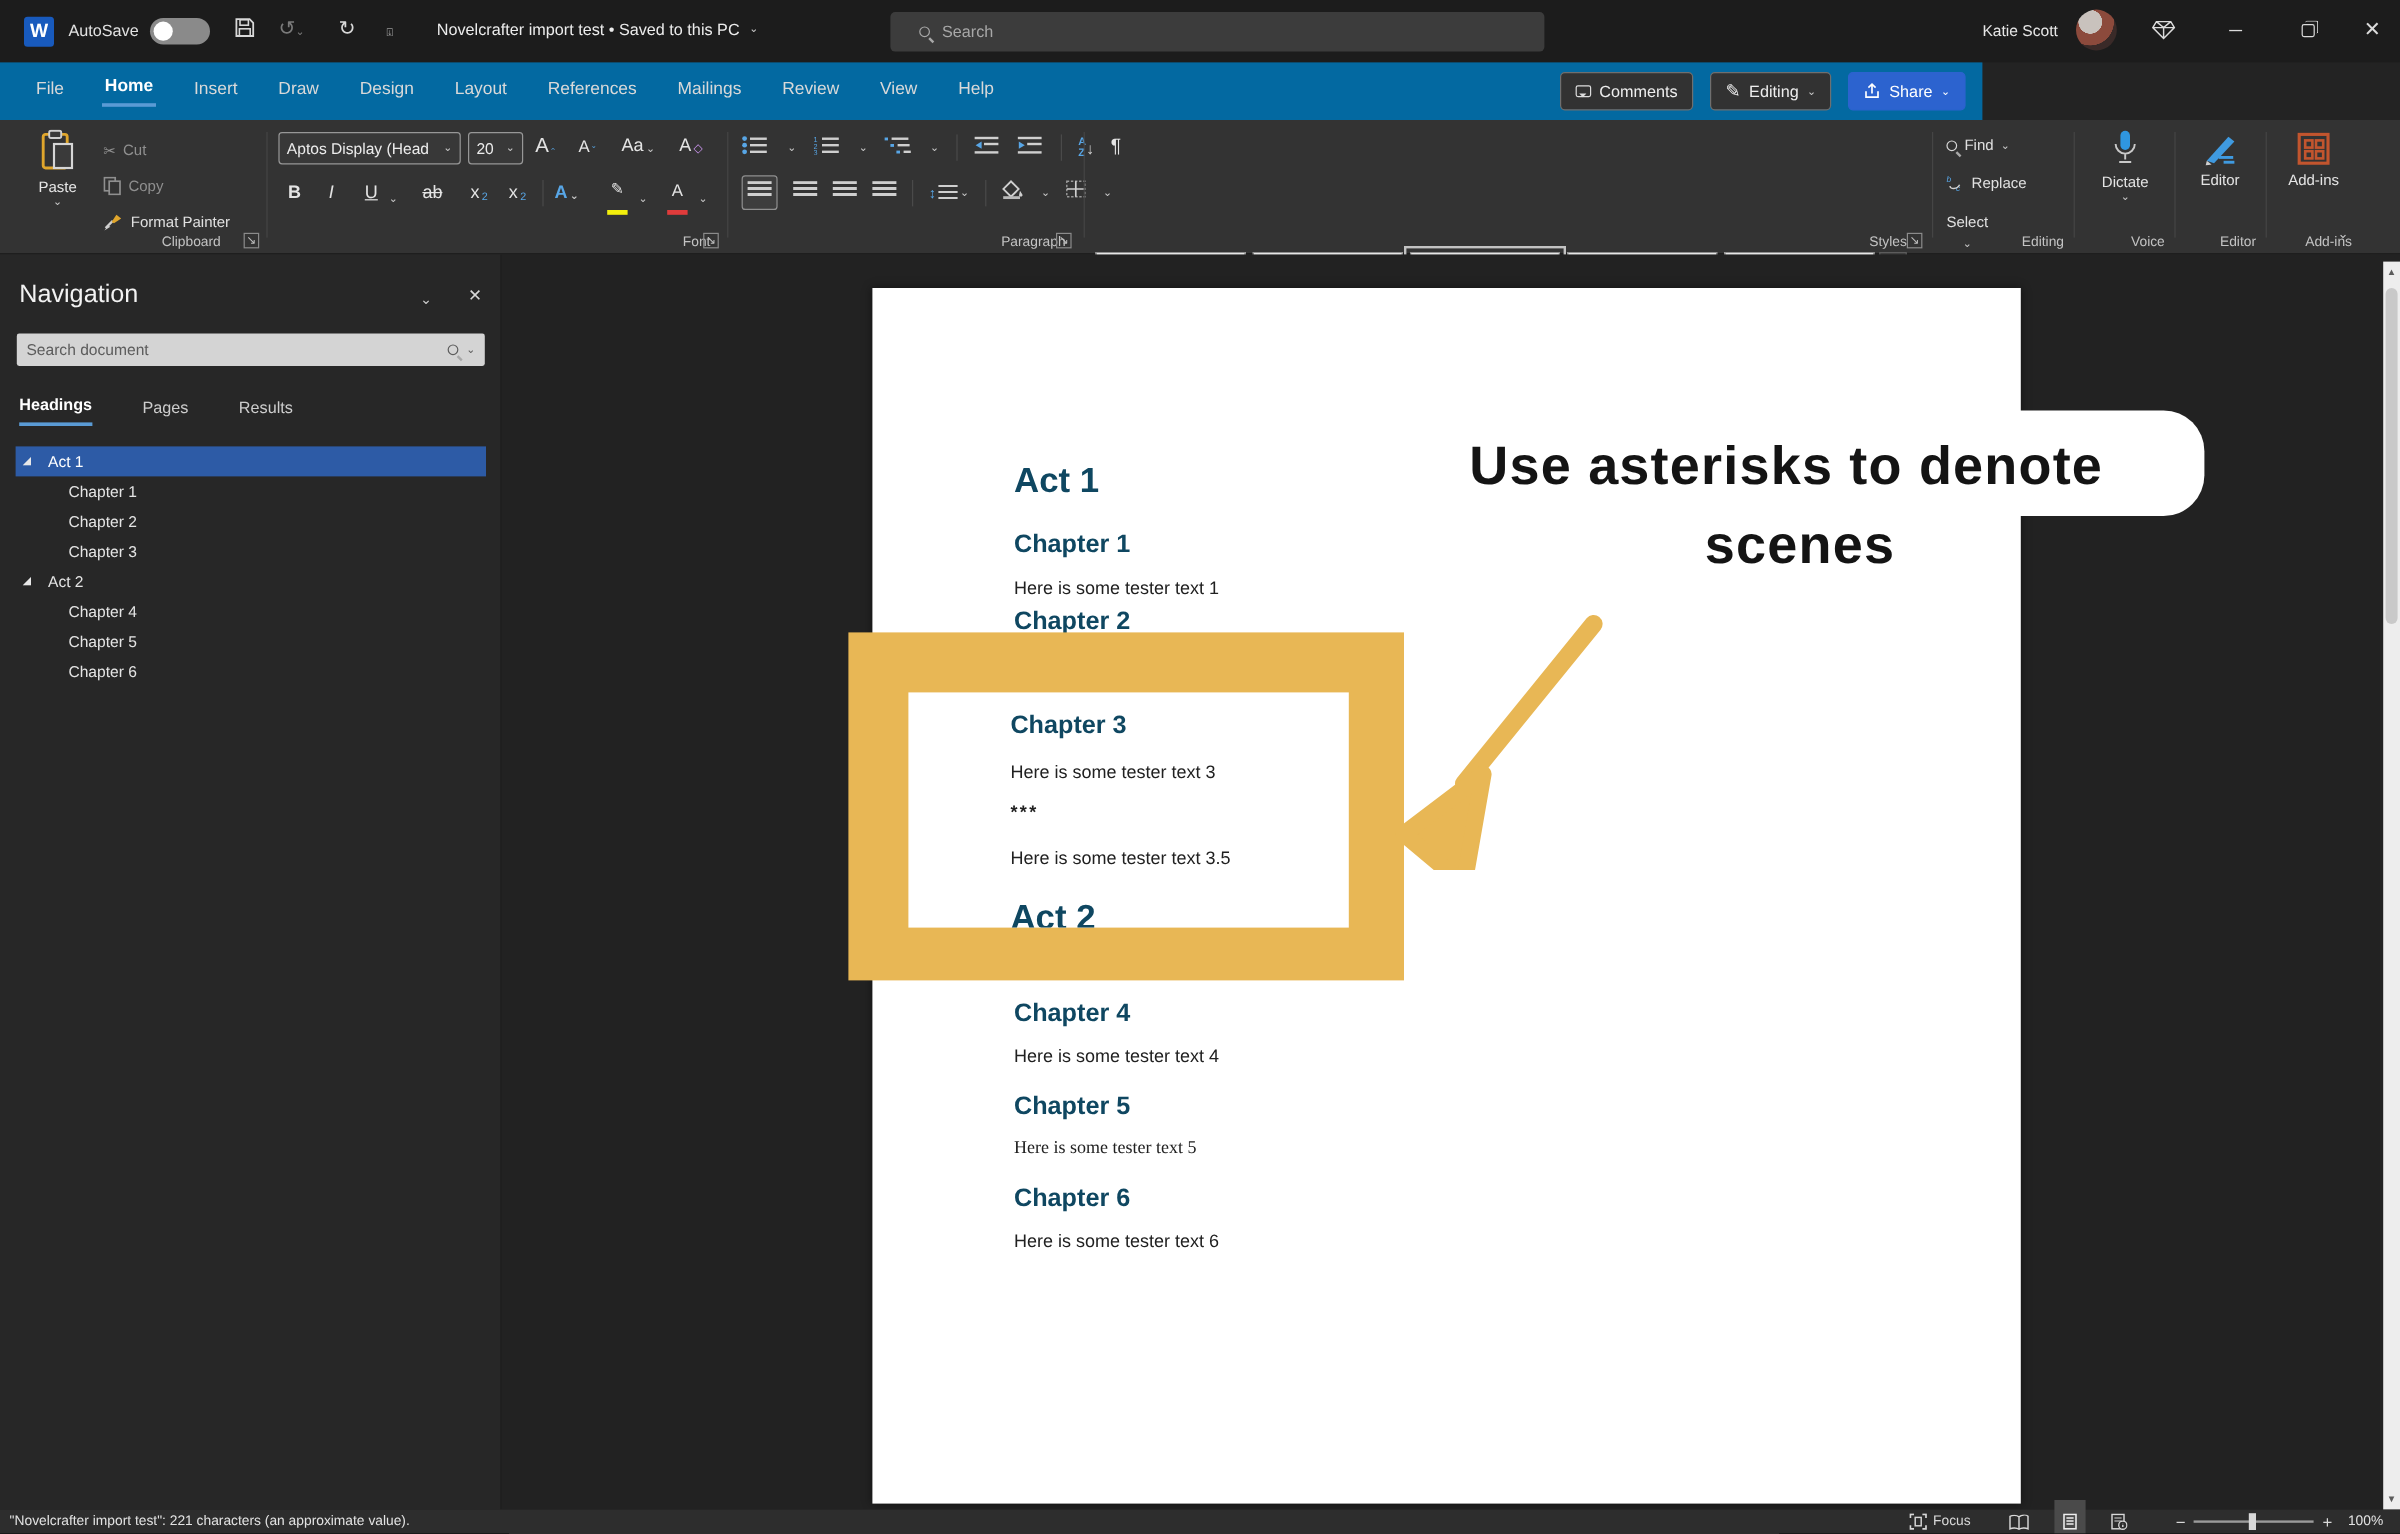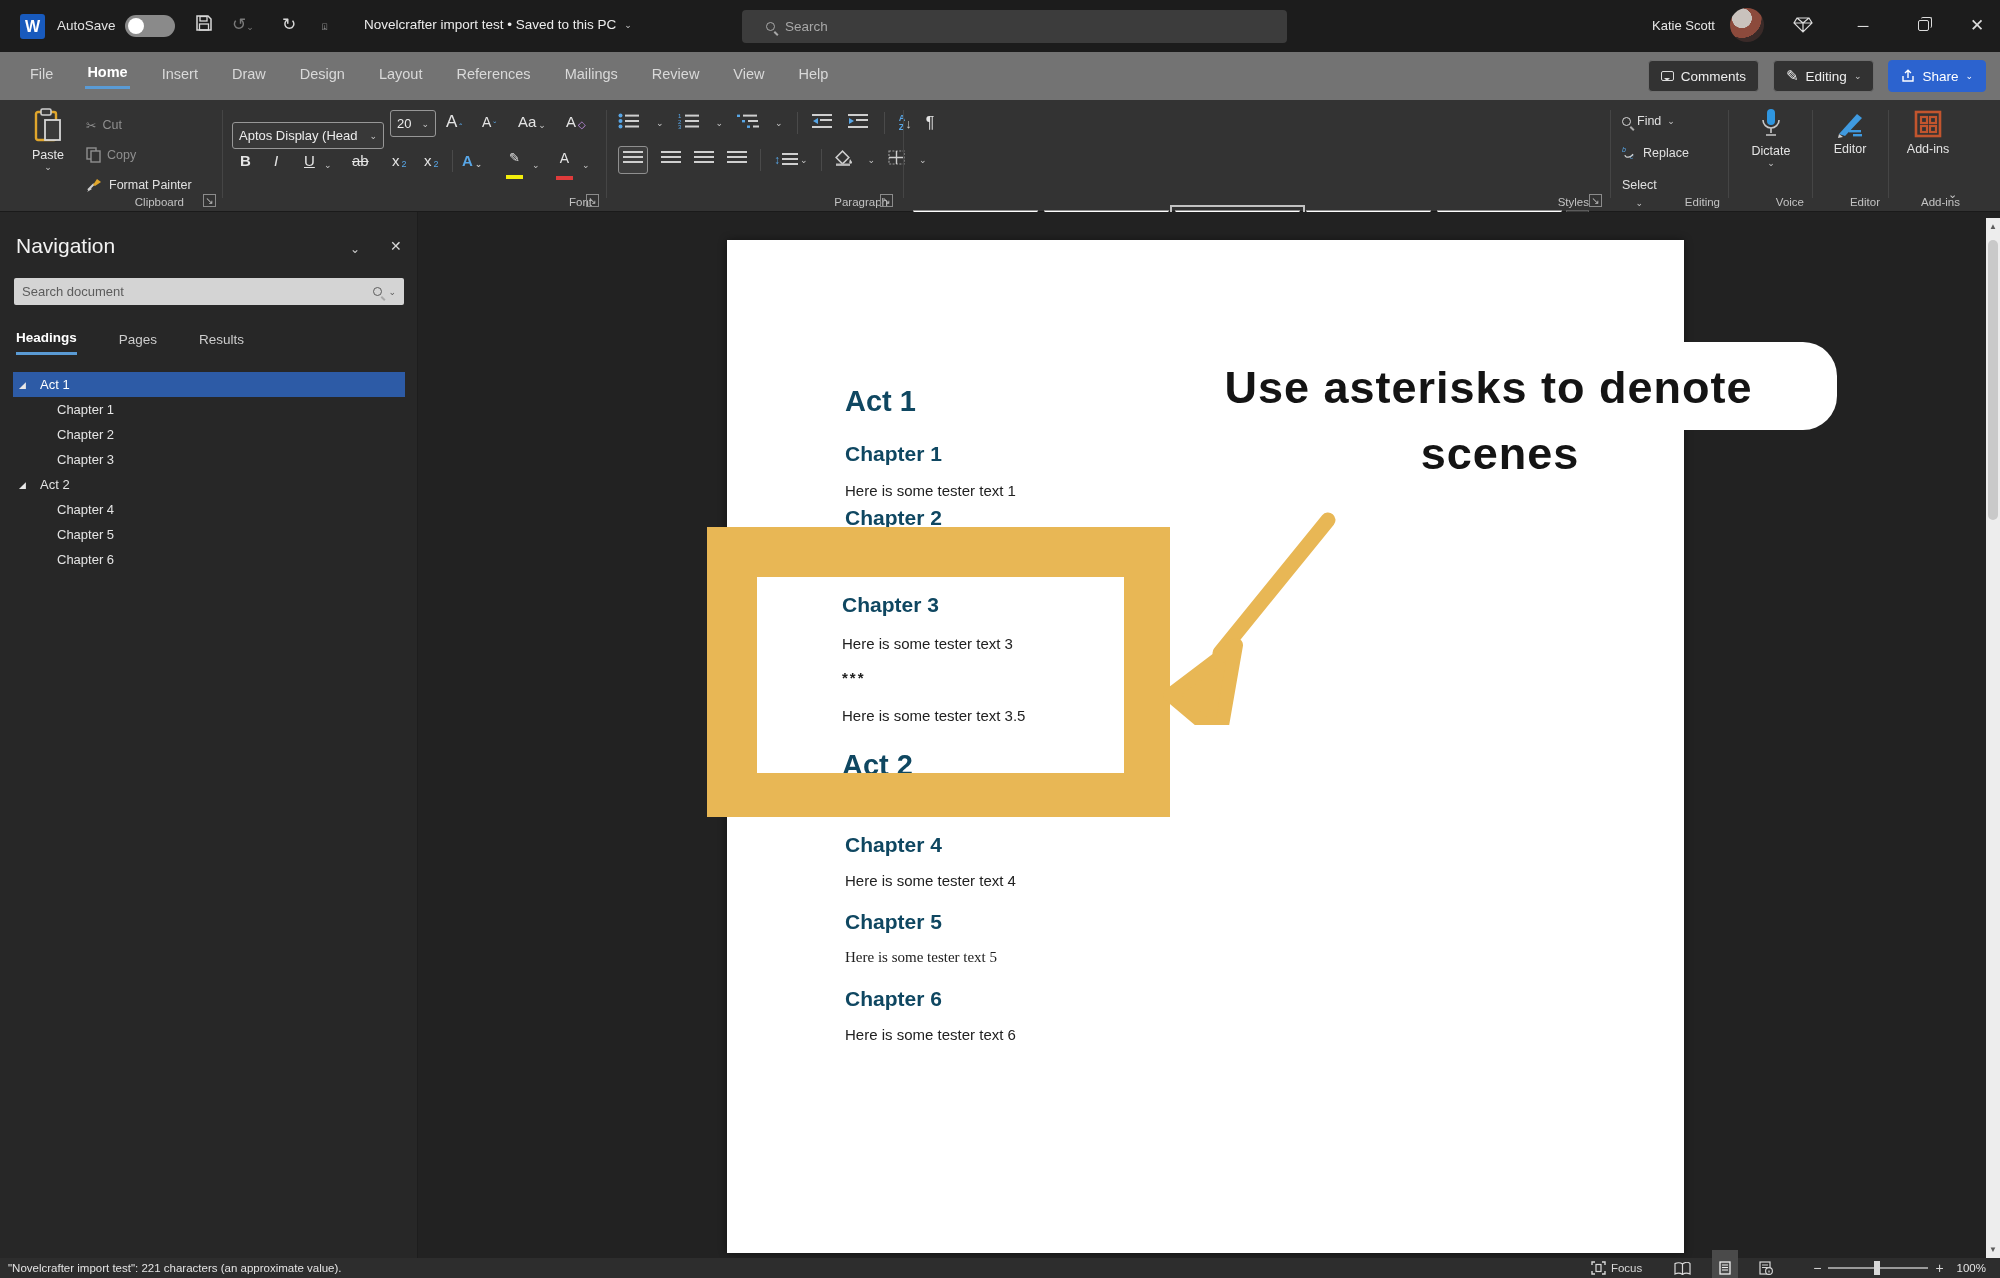--- a/index.html
+++ b/index.html
@@ -22,21 +22,21 @@
   .mag{display:inline-block;width:9px;height:9px;border:1.6px solid #a8a8a8;border-radius:50%;position:relative;}
   .mag::after{content:"";position:absolute;left:8px;top:8px;width:5px;height:1.6px;background:#a8a8a8;transform:rotate(45deg);transform-origin:0 0;}
   .user-name{left:1652px;top:18px;font-size:13px;color:#e6e6e6;}
   .avatar{left:1730px;top:8px;width:34px;height:34px;border-radius:50%;
     background:radial-gradient(circle at 35% 30%,#c9c2bd 0 30%,#8c4a3c 31% 60%,#3a2a28 61%);}
   .win-btn{top:10px;width:30px;height:30px;color:#dcdcdc;font-size:15px;display:flex;align-items:center;justify-content:center;}
   .restore-glyph{position:relative;width:11px;height:11px;border:1.3px solid #dcdcdc;border-radius:2px;}
   .restore-glyph::before{content:"";position:absolute;left:2px;top:-4px;width:10px;height:10px;border:1.3px solid #dcdcdc;border-left:none;border-bottom:none;border-radius:2px;}
 
   
-  .menubar{left:0;top:52px;width:2000px;height:48px;background:#737373;}
+  .menubar{left:0;top:52px;width:1652px;height:48px;background:#0369a1;}
   .menu-item{font-size:14.5px;color:#d9d9d9;padding:6px 2px;}
   .menu-item.active{color:#fff;border-bottom:3px solid #5a9bd5;font-weight:bold;}
   .pill-btn{height:32px;border:1px solid #6f6f6f;border-radius:4px;background:#323232;color:#eee;
     font-size:13.5px;display:flex;align-items:center;gap:7px;padding:0 12px;}
   .share-btn{background:#2c63cf;border-color:#2c63cf;color:#fff;}
   .chev{font-size:9px;color:#c9c9c9;}
   .bubble{display:inline-block;width:13px;height:10px;border:1.4px solid #ddd;border-radius:2px;position:relative;}
   .bubble::after{content:"";position:absolute;left:2px;bottom:-4px;border:3px solid transparent;border-top-color:#ddd;}
 
   
@@ -200,21 +200,21 @@
           <path d="M2 13l6-6" stroke="#cfcfcf" stroke-width="2"></path>
           <path d="M7 8l4-6 4 3-6 4z" fill="#e0a62c"></path>
           <path d="M1 15l3-4 2 1z" fill="#cfcfcf"></path>
         </svg>
       <span>Format Painter</span>
     </div>
     <div class="glabel" style="left:24px;width:160px;">Clipboard</div>
     <div class="launcher" style="left:203px;">↘</div>
     <div class="vsep" style="left:222px;"></div>
 
-    <div class="abs combo" style="left:232px;top:22px;width:152px;">
+    <div class="abs combo" style="left:232px;top:10px;width:152px;">
       <span>Aptos Display (Head</span>
         <span class="chev">⌄</span>
     </div>
     <div class="abs combo" style="left:390px;top:10px;width:46px;">
       <span>20</span>
         <span class="chev">⌄</span>
     </div>
     <div class="abs fbtn" style="left:446px;top:12px;font-size:17px;">
         <span>A</span>
         <sup class="accent" style="font-size:9px;">ˆ</sup>

